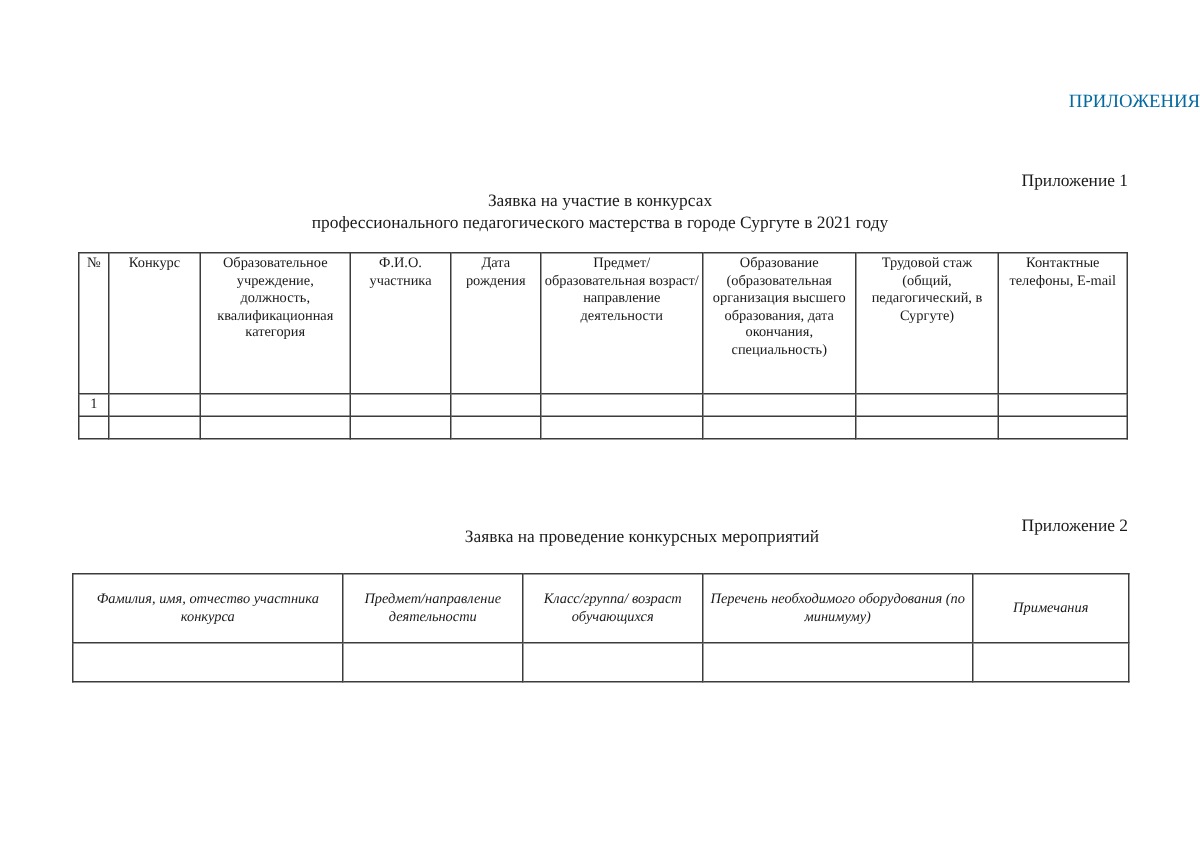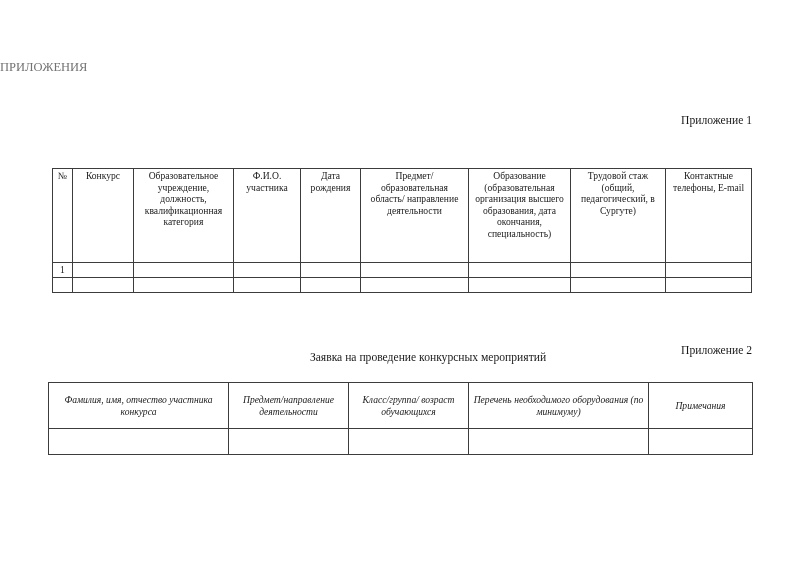--- a/index.html
+++ b/index.html
@@ -34,23 +34,23 @@
     font-weight: bold;
     letter-spacing: 0.1px;
     color: #262626;
   }
 
   .doc-title {
     position: absolute;
     top: 60px;
     left: 0;
     width: 800px;
-    text-align: left;
+    text-align: right;
     font-size: 12.5px;
-    color: #737373;
+    color: #0369a1;
   }
 
   .portfolio-line {
     position: absolute;
     top: 85px;
     left: 0;
     width: 800px;
     text-align: center;
     font-size: 11.6px;
     color: #1a1a1a;
@@ -160,41 +160,45 @@
 <body>
 
 <div class="page">
 
 
   <div class="doc-title">ПРИЛОЖЕНИЯ</div>
 
 
   <div class="appendix-label appendix-1">Приложение 1</div>
 
+  <div class="subtitle subtitle-1">
+    <div>Заявка на участие в конкурсах</div>
+    <div>профессионального педагогического мастерства в городе Сургуте в 2021 году</div>
+  </div>
 
   <table id="table-participants" class="doc-table">
     <colgroup>
       <col style="width:20px">
       <col style="width:61px">
       <col style="width:100px">
       <col style="width:67px">
       <col style="width:60px">
       <col style="width:108px">
       <col style="width:102px">
       <col style="width:95px">
       <col style="width:86px">
     </colgroup>
     <thead>
       <tr>
         <th>№</th>
         <th>Конкурс</th>
         <th>Образовательное учреждение, должность, квалификационная категория</th>
         <th>Ф.И.О. участника</th>
         <th>Дата рождения</th>
-        <th>Предмет/ образовательная область/ направление деятельности</th>
+        <th>Предмет/ образовательная возраст/ направление деятельности</th>
         <th>Образование (образовательная организация высшего образования, дата окончания, специальность)</th>
         <th>Трудовой стаж (общий, педагогический, в Сургуте)</th>
         <th>Контактные телефоны, E-mail</th>
       </tr>
     </thead>
     <tbody>
       <tr>
         <td class="idx">1</td>
         <td></td>
         <td></td>

